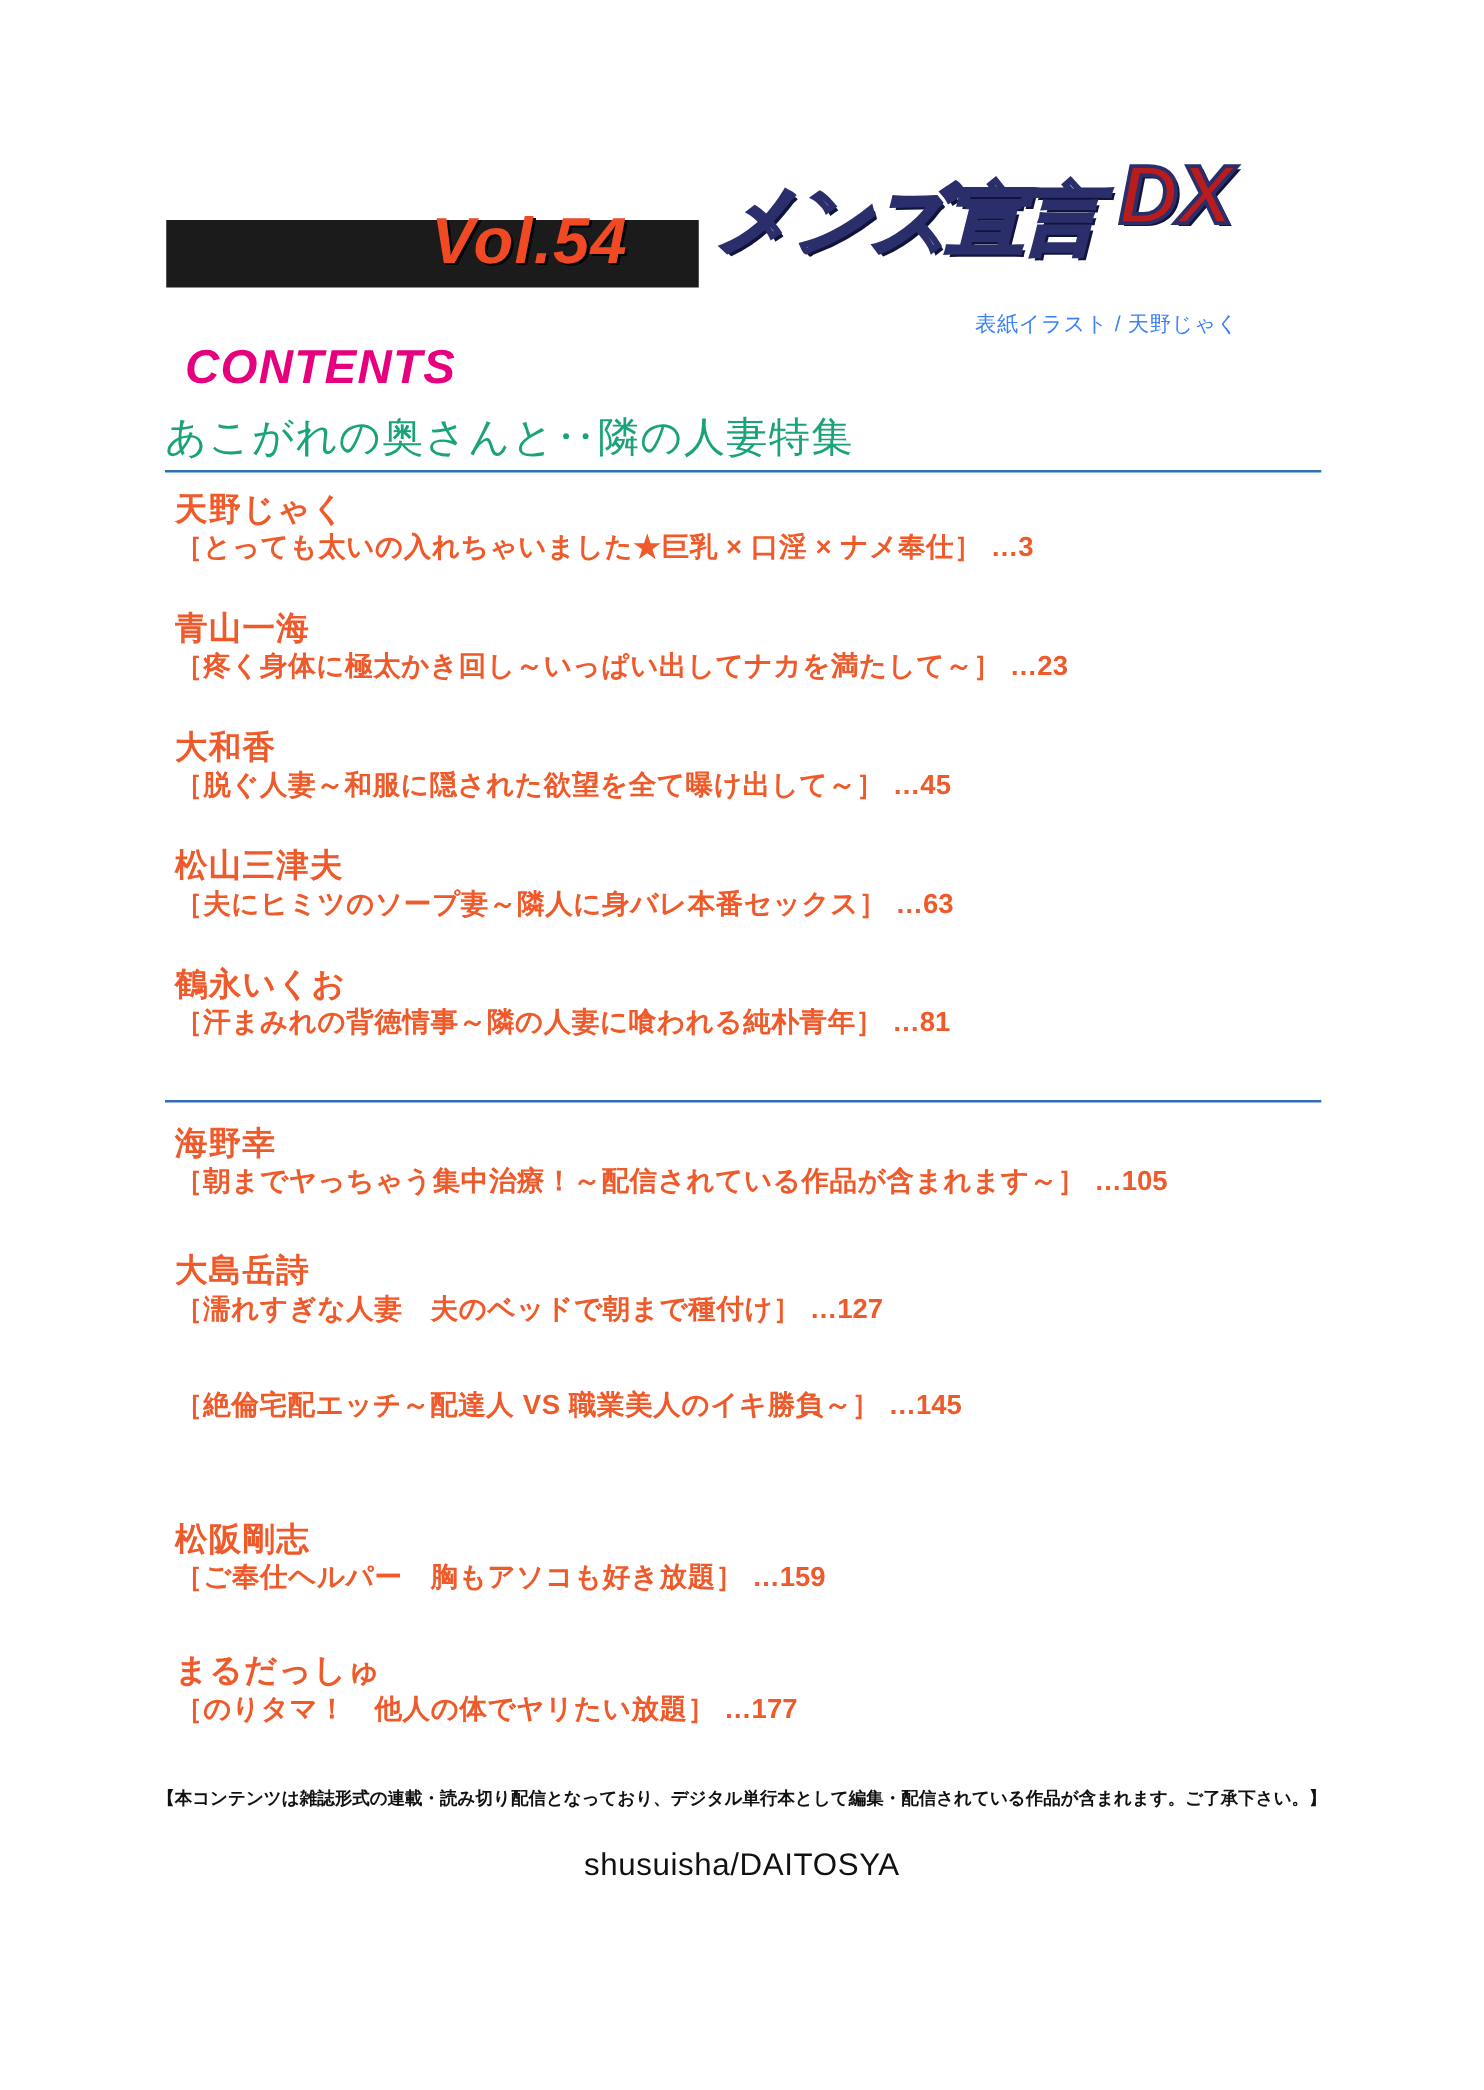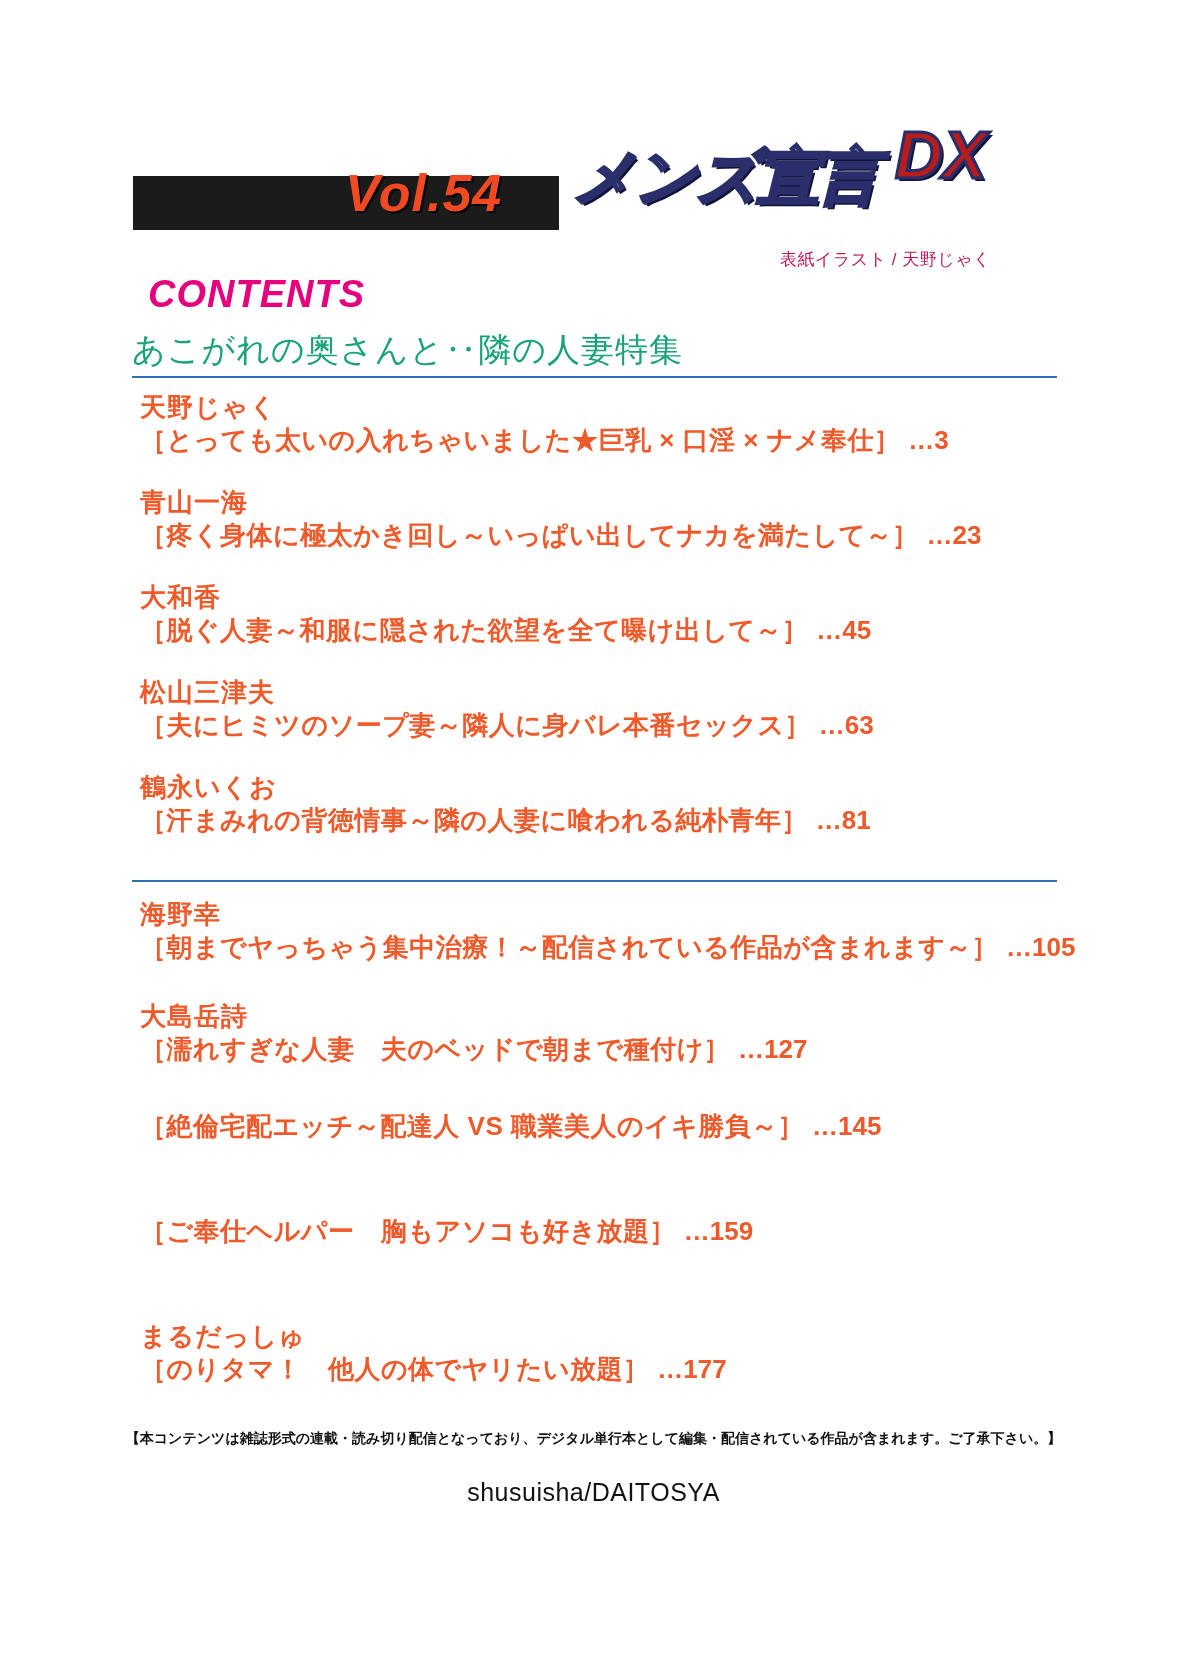--- a/index.html
+++ b/index.html
@@ -75,21 +75,21 @@
     color: #b91c1c;
     -webkit-text-stroke: 3px #2a2f6b;
     text-shadow: 3px 3px 0 #11143a;
     white-space: nowrap;
   }
   .logo-credit {
     position: absolute;
     left: 780px;
     top: 138px;
     font-size: 17px;
-    color: #be185d;
+    color: #3b82f6;
     letter-spacing: 0.5px;
   }
 
   
   .contents-title {
     position: absolute;
     left: 148px;
     top: 275px;
     font-size: 38px;
     font-weight: bold;
@@ -130,21 +130,21 @@
     width: 1000px;
   }
   .entry .author {
     font-size: 26px;
     color: #ef5a2a;
     font-weight: bold;
     line-height: 1.25;
     letter-spacing: 1px;
   }
   .entry .line {
-    font-size: 26px;
+    font-size: 22px;
     color: #ef5a2a;
     font-weight: bold;
     line-height: 1.3;
     letter-spacing: 0.5px;
     white-space: nowrap;
   }
   .entry .line .pg { letter-spacing: 0; }
 
   
   .note {
@@ -225,20 +225,21 @@
   <div class="entry" style="top:1000px">
     <div class="author">大島岳詩</div>
     <div class="line"><span>［濡れすぎな人妻　夫のベッドで朝まで種付け］</span> <span class="pg">…127</span></div>
   </div>
 
   <div class="entry" style="top:1110px">
     <div class="line"><span>［絶倫宅配エッチ～配達人 VS 職業美人のイキ勝負～］</span> <span class="pg">…145</span></div>
   </div>
 
   <div class="entry" style="top:1215px">
+    <div class="author">松阪剛志</div>
     <div class="line"><span>［ご奉仕ヘルパー　胸もアソコも好き放題］</span> <span class="pg">…159</span></div>
   </div>
 
   <div class="entry" style="top:1320px">
     <div class="author">まるだっしゅ</div>
     <div class="line"><span>［のりタマ！　他人の体でヤリたい放題］</span> <span class="pg">…177</span></div>
   </div>
 
 </div>
 

